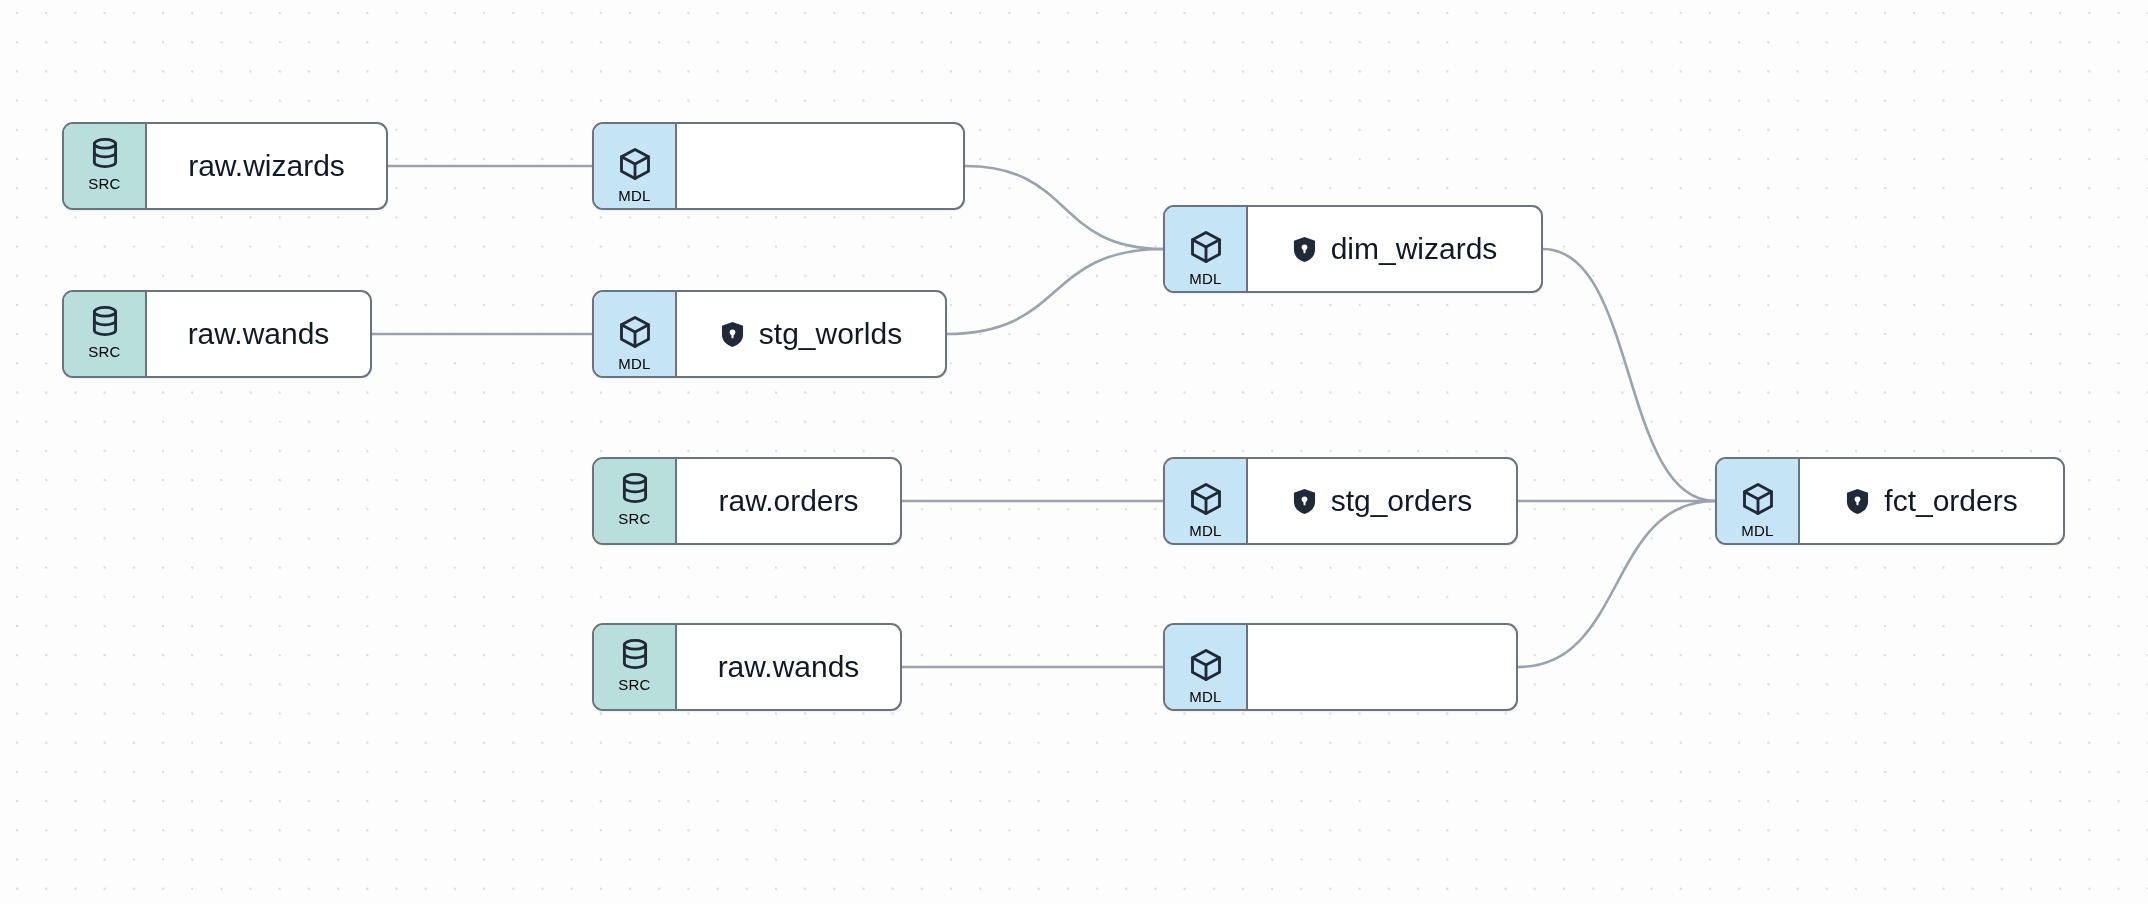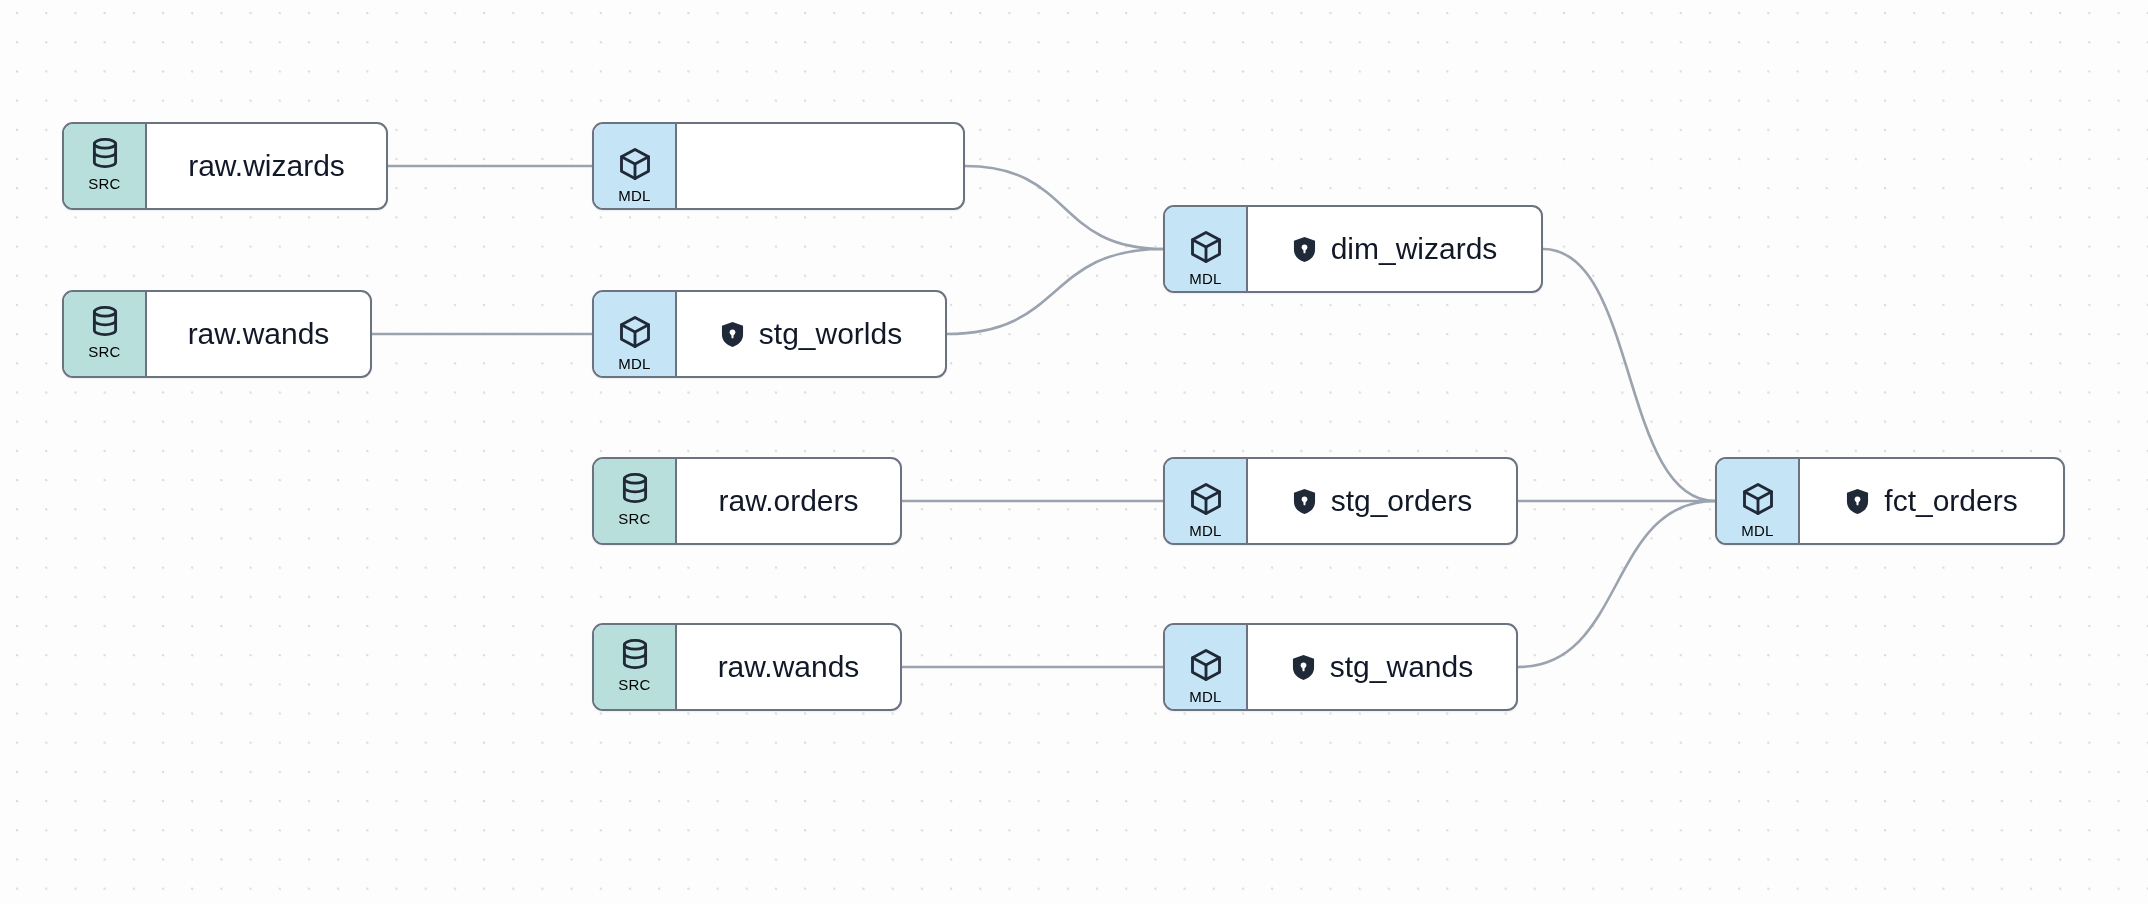--- a/index.html
+++ b/index.html
@@ -200,28 +200,20 @@
       </div>
       <div class="node" style="left: 1163px; top: 623px; width: 355px; height: 88px;">
         <div class="node-badge mdl">
           <span class="badge-icon"><svg width="36" height="36" viewBox="0 0 24 24" fill="none" stroke="#1f2937" stroke-width="1.9" stroke-linecap="round" stroke-linejoin="round">
               <path d="M12 2.3 21 7.2v9.6L12 21.7 3 16.8V7.2z"></path>
               <path d="M3 7.2 12 12l9-4.8"></path>
               <path d="M12 12v9.7"></path>
             </svg></span>
           <span class="badge-text">MDL</span>
         </div>
-        <div class="node-body">
-          <span class="shield-icon"><svg width="25" height="27" viewBox="0 0 20 22">
-              <path d="M10 0.8 18.6 3.9v7.2c0 5.2-3.6 8.5-8.6 10.1C5 19.6 1.4 16.3 1.4 11.1V3.9z" fill="#1f2937"></path>
-              <circle cx="10" cy="9.2" r="2.3" fill="#ffffff"></circle>
-              <path d="M8.85 9.6h2.3l-.45 4.4h-1.4z" fill="#ffffff"></path>
-            </svg></span>
-          <span class="node-label">stg_wands</span>
-        </div>
       </div>
       <div class="node" style="left: 1163px; top: 205px; width: 380px; height: 88px;">
         <div class="node-badge mdl">
           <span class="badge-icon"><svg width="36" height="36" viewBox="0 0 24 24" fill="none" stroke="#1f2937" stroke-width="1.9" stroke-linecap="round" stroke-linejoin="round">
               <path d="M12 2.3 21 7.2v9.6L12 21.7 3 16.8V7.2z"></path>
               <path d="M3 7.2 12 12l9-4.8"></path>
               <path d="M12 12v9.7"></path>
             </svg></span>
           <span class="badge-text">MDL</span>
         </div>

